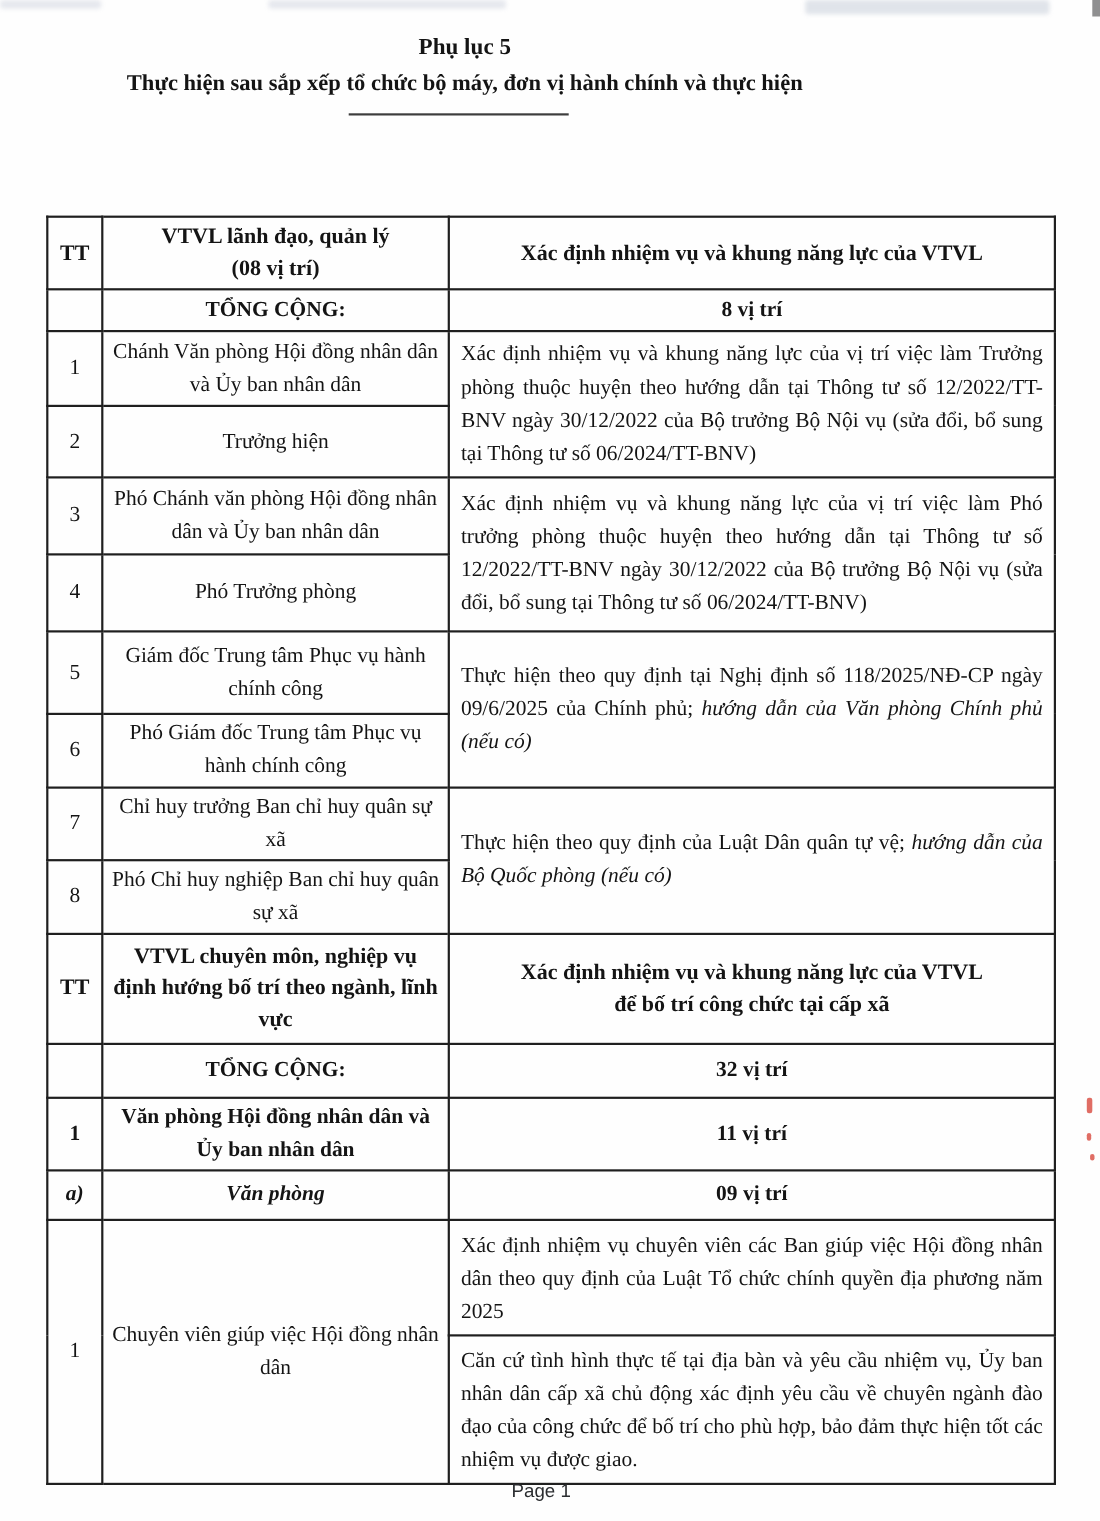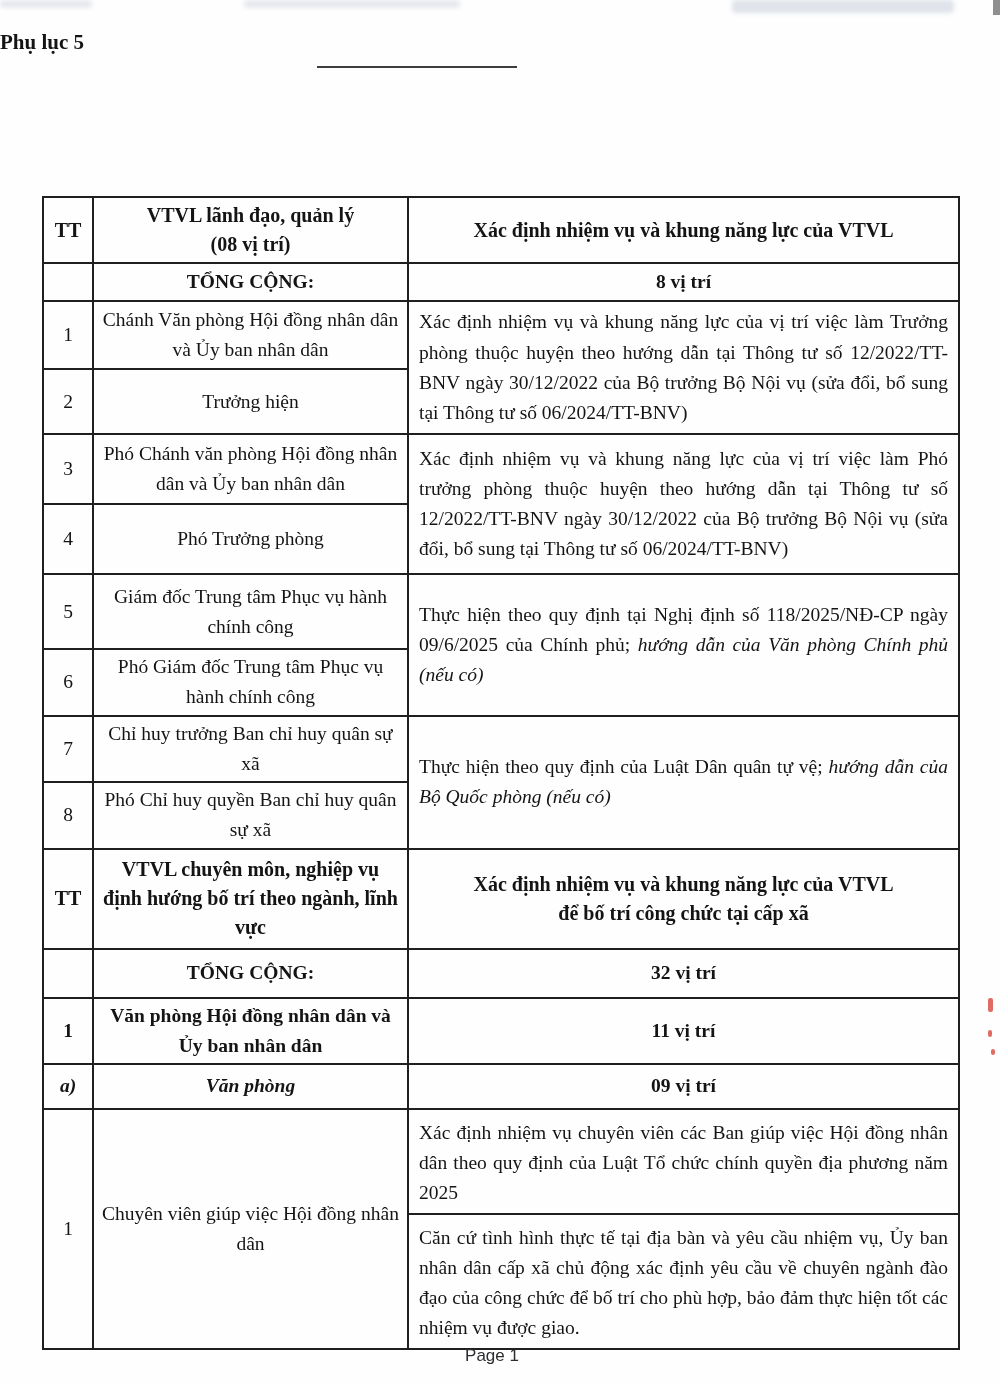--- a/index.html
+++ b/index.html
@@ -17,21 +17,21 @@
   .smudge-1 { left:0; top:0; width:92px; height:8px; }
   .smudge-2 { left:244px; top:0; width:216px; height:8px; }
   .smudge-3 { left:732px; top:0; width:222px; height:13px; background:rgba(120,135,165,0.22); }
   .scroll-remnant { position:absolute; right:0; top:0; width:7px; height:15px; background:#8f8f90; }
   .red-mark { position:absolute; background:rgba(214,60,48,0.75); border-radius:2px; filter:blur(0.6px); }
   .red-mark-1 { left:988px; top:998px; width:5px; height:14px; }
   .red-mark-2 { left:988px; top:1030px; width:4px; height:7px; }
   .red-mark-3 { left:991px; top:1049px; width:4px; height:6px; }
 
   
-  .doc-head { position:absolute; top:30px; left:0; width:845px; text-align:left; }
+  .doc-head { position:absolute; top:30px; left:0; width:845px; text-align:center; }
   .appendix { font-size:21px; font-weight:bold; }
   .doc-title { font-size:22.5px; font-weight:bold; margin-top:5px; letter-spacing:0.2px; }
   .doc-sub { font-size:20.5px; font-weight:bold; margin-top:7px; line-height:1.45; }
   .head-rule { width:200px; height:2px; background:#3d3d3d; margin:11px auto 0 auto; transform:translateX(-6px); }
 
   
   .tbl-wrap { position:absolute; left:42px; top:196px; width:744px; }
   table { border-collapse:collapse; table-layout:fixed; width:916px; }
   col.c-tt  { width:50px; }
   col.c-pos { width:315px; }
@@ -69,20 +69,21 @@
 <div class="smudge smudge-2"></div>
 <div class="smudge smudge-3"></div>
 <div class="scroll-remnant"></div>
 <div class="red-mark red-mark-1"></div>
 <div class="red-mark red-mark-2"></div>
 <div class="red-mark red-mark-3"></div>
 
 <div class="doc-head">
   <div class="appendix">Phụ lục 5</div>
   <div class="doc-sub">
+    <div>Thực hiện sau sắp xếp tổ chức bộ máy, đơn vị hành chính và thực hiện</div>
   </div>
   <div class="head-rule"></div>
 </div>
 
 <div class="tbl-wrap">
 <table>
   <colgroup>
         <col class="c-tt">
         <col class="c-pos">
         <col class="c-task">
@@ -134,21 +135,21 @@
     <td class="pos just">Phó Giám đốc Trung tâm Phục vụ hành chính công</td>
   </tr>
 
   <tr style="height:65px">
     <td class="tt">7</td>
     <td class="pos just">Chỉ huy trưởng Ban chỉ huy quân sự xã</td>
     <td class="desc" rowspan="2"><span>Thực hiện theo quy định của Luật Dân quân tự vệ; </span><span class="it">hướng dẫn của Bộ Quốc phòng (nếu có)</span></td>
   </tr>
   <tr style="height:65px">
     <td class="tt">8</td>
-    <td class="pos just">Phó Chỉ huy quyền Ban chỉ huy quân sự xã</td>
+    <td class="pos just">Phó Chỉ huy nghiệp Ban chỉ huy quân sự xã</td>
   </tr>
 
   <tr style="height:100px">
     <td class="hdr">TT</td>
     <td class="hdr">VTVL chuyên môn, nghiệp vụ định hướng bố trí theo ngành, lĩnh vực</td>
     <td class="hdr">
       <div>Xác định nhiệm vụ và khung năng lực của VTVL</div>
       <div>để bố trí công chức tại cấp xã</div>
     </td>
   </tr>

